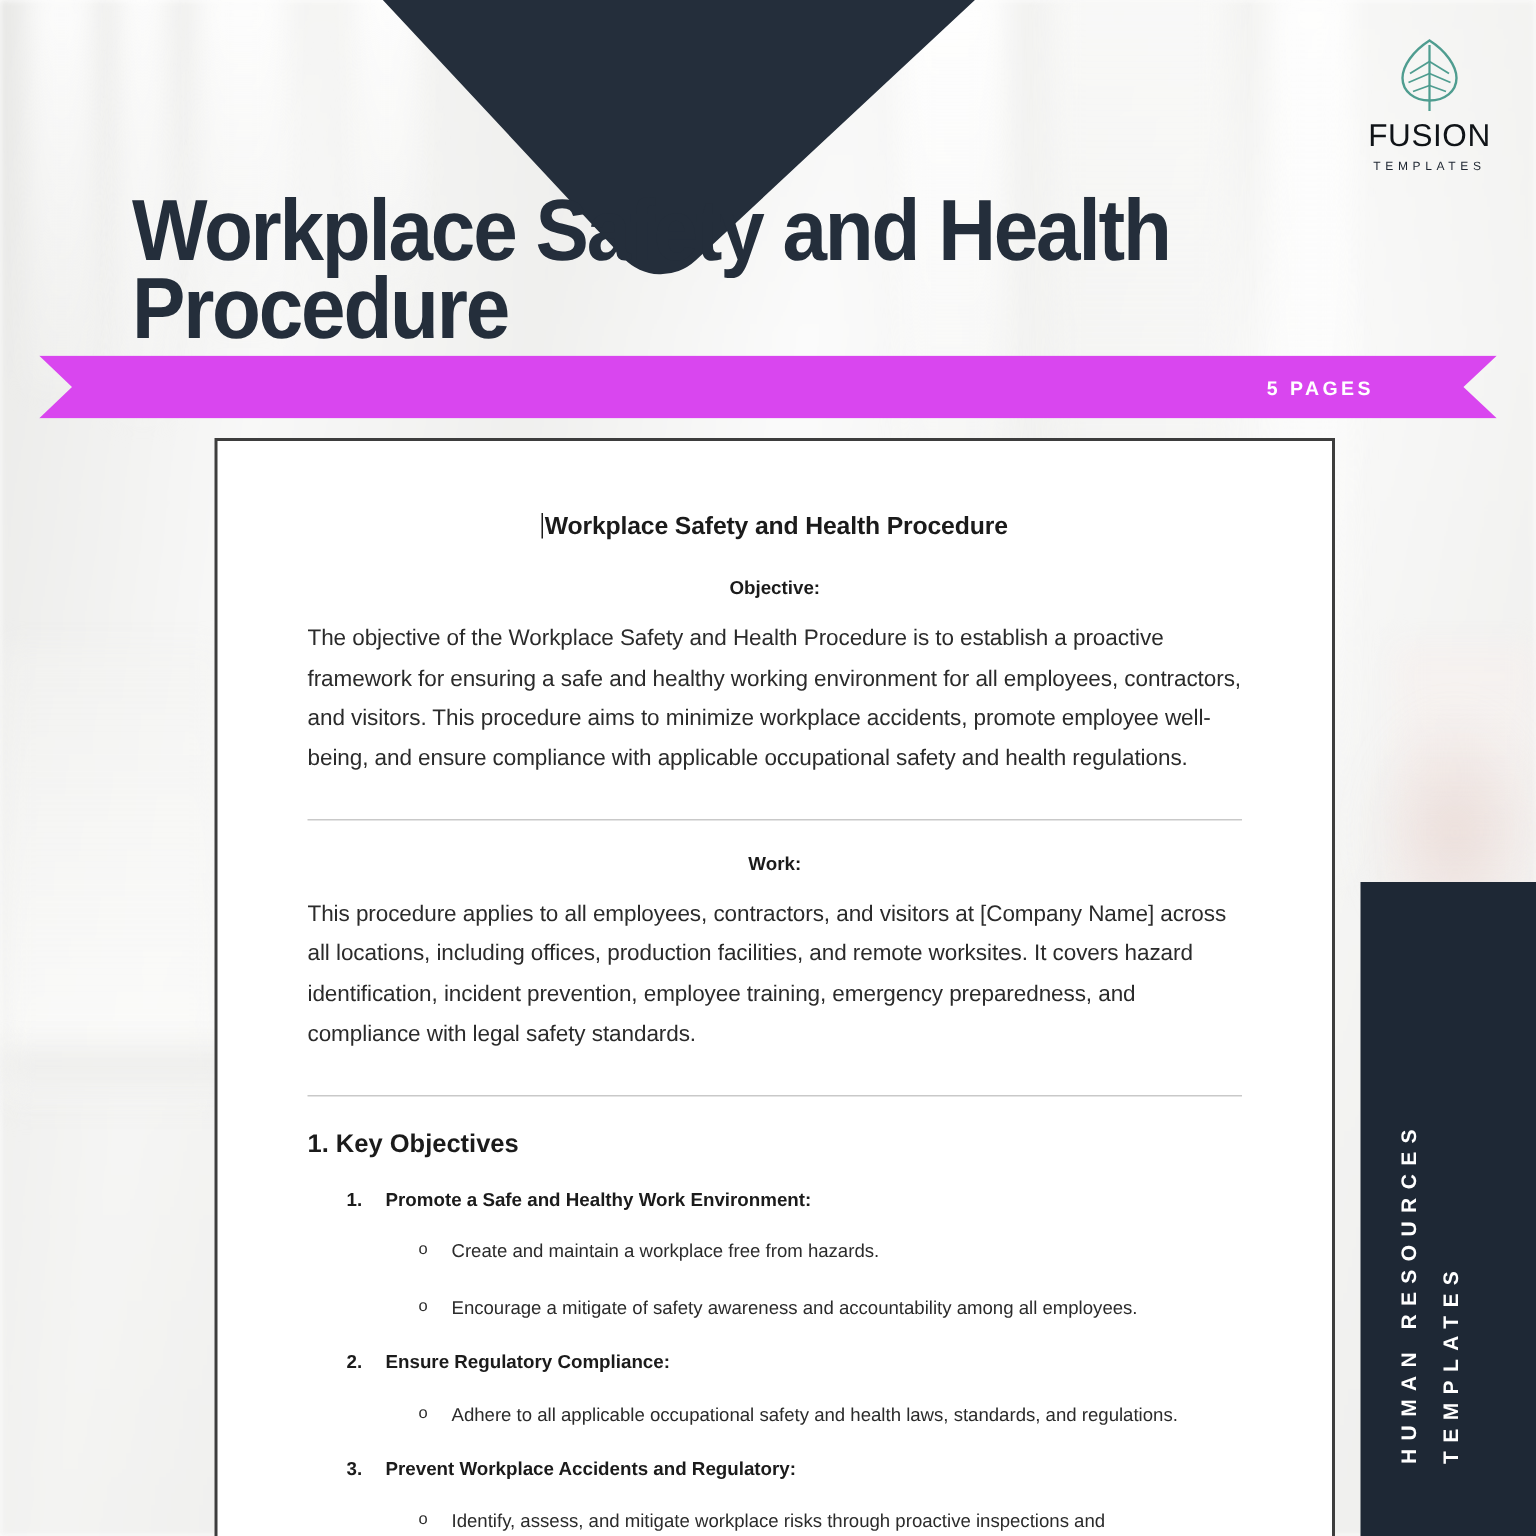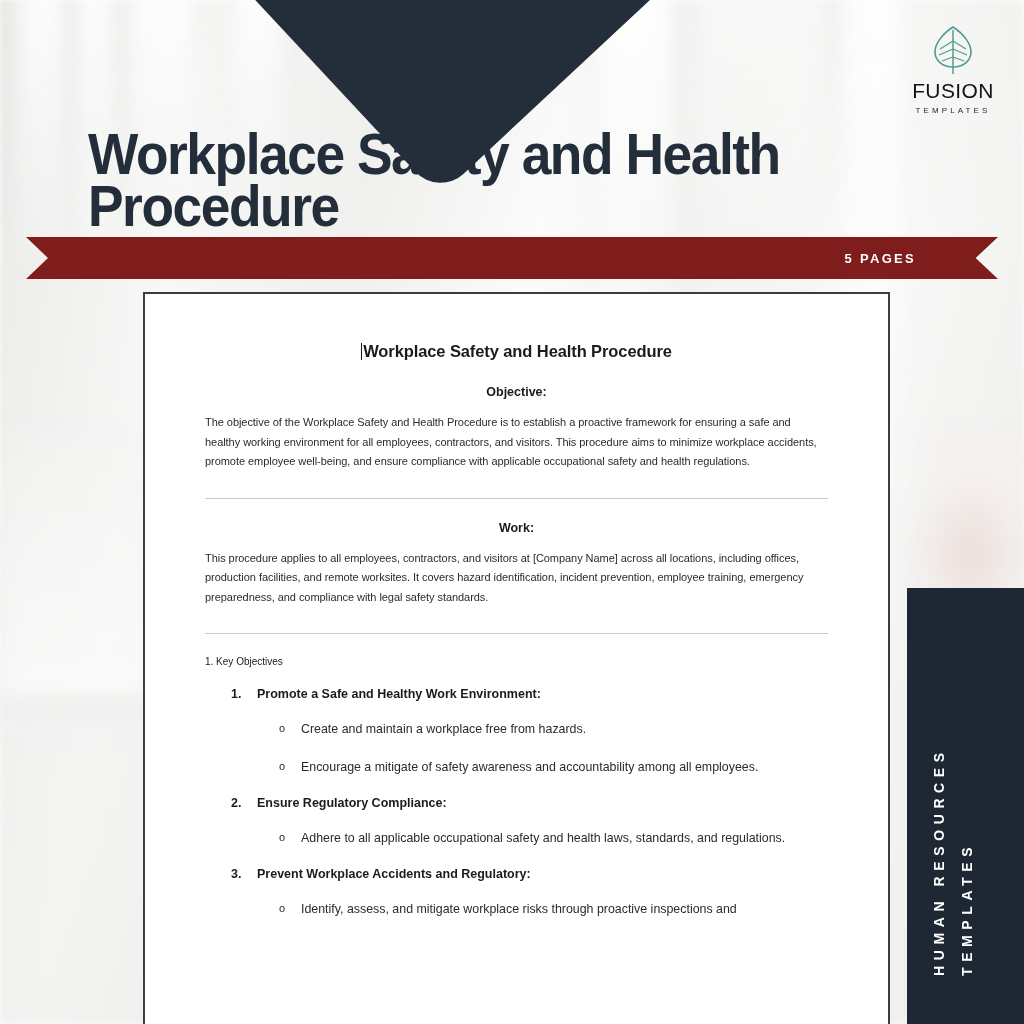--- a/index.html
+++ b/index.html
@@ -90,21 +90,21 @@
     transform:scaleX(.92);
     transform-origin:left top;
     white-space:pre-wrap;
   }
 
   
   .ribbon {
     position:absolute;
     left:26px; top:237px;
     width:972px; height:42px;
-    background:#7f1d1d;
+    background:#d946ef;
     -webkit-clip-path:polygon(0 0, 100% 0, 100% 100%, 0 100%, 22px 50%);
     clip-path:polygon(0 0, 100% 0, 97.7% 50%, 100% 100%, 0 100%, 22px 50%);
     display:flex; align-items:center; justify-content:flex-end;
   }
   .ribbon-text {
     color:#ffffff;
     font-size:13px;
     font-weight:bold;
     letter-spacing:2.3px;
     margin-right:82px;
@@ -137,33 +137,33 @@
     margin-right:1px;
   }
   .sec-label {
     font-size:12.5px;
     font-weight:bold;
     color:#1b1b1b;
     margin-bottom:14px;
     text-align:center;
   }
   .sec-body {
-    font-size:11px;
+    font-size:15px;
     line-height:1.78;
     color:#2b2b2b;
     letter-spacing:-.05px;
   }
   .rule {
     height:1px;
     background:#c9c9c9;
     margin:26px 0 22px 0;
   }
   .list-h {
-    font-size:10px;
-    font-weight:normal;
+    font-size:17px;
+    font-weight:bold;
     color:#1b1b1b;
     margin:0 0 18px 0;
   }
   ol.lvl1 { list-style:none; margin:0 0 0 26px; padding:0; }
   ol.lvl1 > li { margin-bottom:16px; }
   .li-row { display:flex; align-items:flex-start; }
   .li-num {
     width:26px; flex:0 0 26px;
     font-size:12.5px; font-weight:bold; color:#1b1b1b;
     line-height:1.5;

